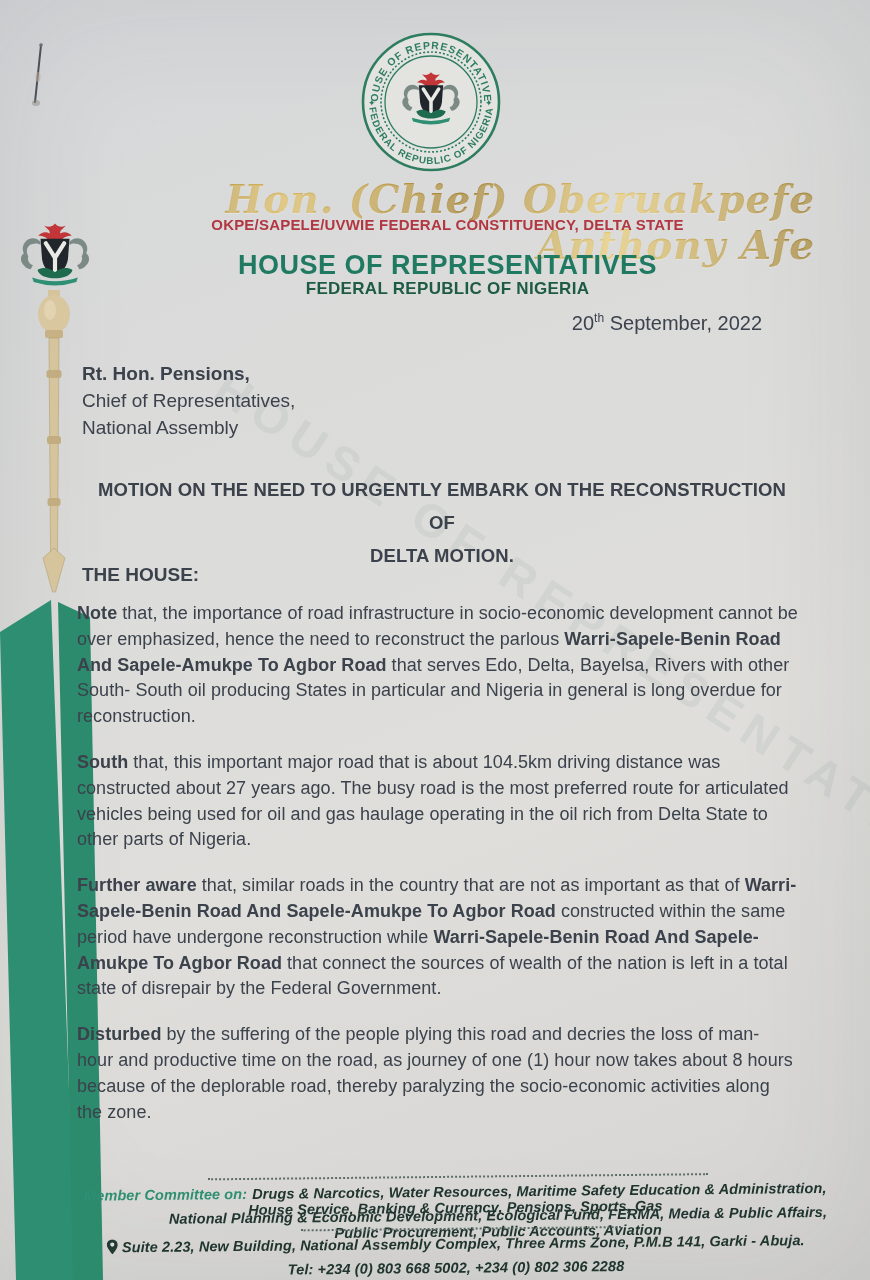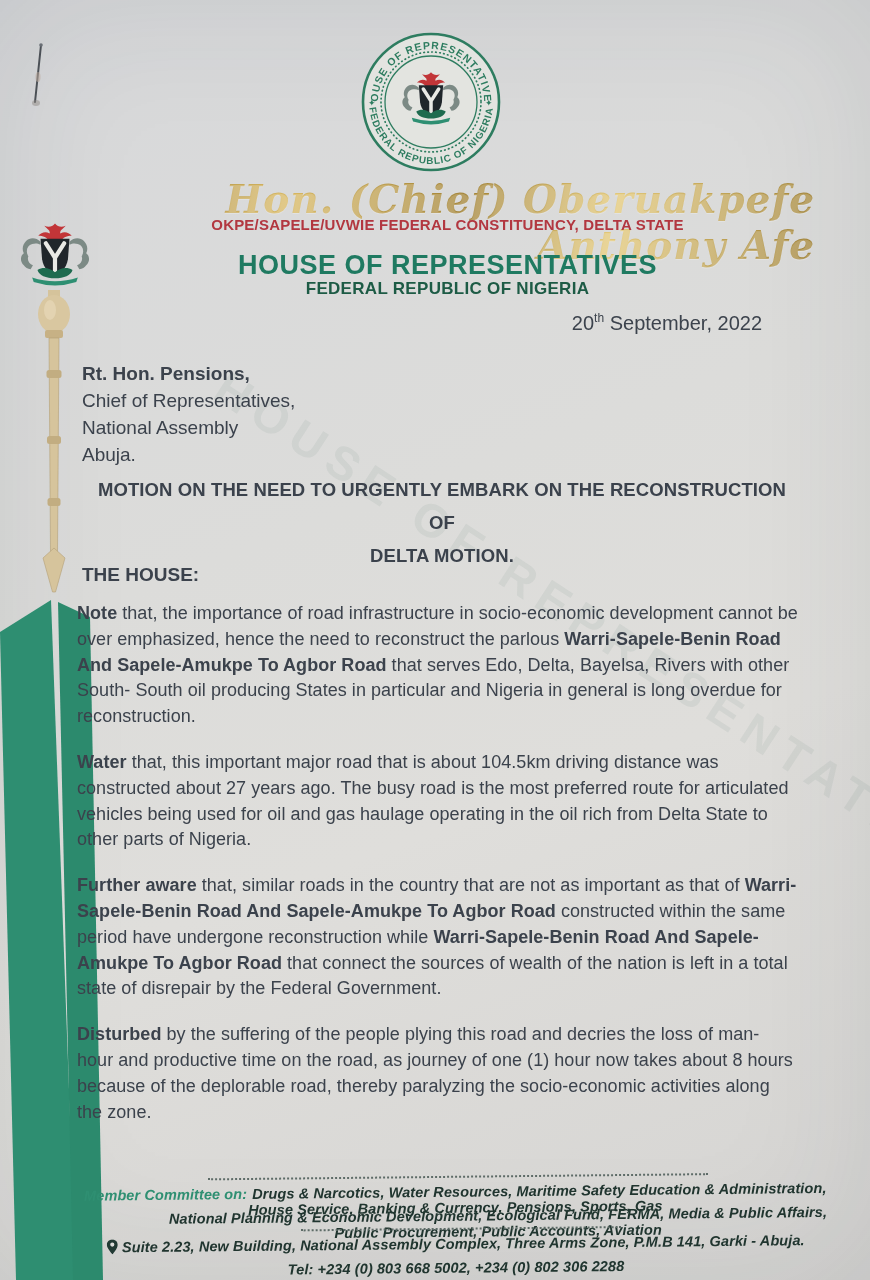--- a/index.html
+++ b/index.html
@@ -139,33 +139,32 @@
   <div id="country" class="abs hdr-center">FEDERAL REPUBLIC OF NIGERIA</div>
 
   <div id="letter-date" class="abs">
     <span>20</span><sup>th</sup><span> September, 2022</span>
   </div>
 
   <div id="recipient" class="abs">
       <div>Rt. Hon. Pensions,</div>
       <div>Chief of Representatives,</div>
       <div>National Assembly</div>
-      <div>Abuja.</div>
     </div>
 
   <div id="subject" class="abs">
       <div>MOTION ON THE NEED TO URGENTLY EMBARK ON THE RECONSTRUCTION OF</div>
       <div>DELTA MOTION.</div>
     </div>
 
   <div id="salutation" class="abs">THE HOUSE:</div>
 
   <div id="letter-body" class="abs">
       <p><span class="b">Note</span><span> that, the importance of road infrastructure in socio-economic development cannot be over emphasized, hence the need to reconstruct the parlous </span><span class="b">Warri-Sapele-Benin Road And Sapele-Amukpe To Agbor Road</span><span> that serves Edo, Delta, Bayelsa, Rivers with other South- South oil producing States in particular and Nigeria in general is long overdue for reconstruction.</span></p>
-      <p><span class="b">Water</span><span> that, this important major road that is about 104.5km driving distance was constructed about 27 years ago. The busy road is the most preferred route for articulated vehicles being used for oil and gas haulage operating in the oil rich from Delta State to other parts of Nigeria.</span></p>
+      <p><span class="b">South</span><span> that, this important major road that is about 104.5km driving distance was constructed about 27 years ago. The busy road is the most preferred route for articulated vehicles being used for oil and gas haulage operating in the oil rich from Delta State to other parts of Nigeria.</span></p>
       <p><span class="b">Further aware</span><span> that, similar roads in the country that are not as important as that of </span><span class="b">Warri-Sapele-Benin Road And Sapele-Amukpe To Agbor Road</span><span> constructed within the same period have undergone reconstruction while </span><span class="b">Warri-Sapele-Benin Road And Sapele-Amukpe To Agbor Road</span><span> that connect the sources of wealth of the nation is left in a total state of disrepair by the Federal Government.</span></p>
       <p><span class="b">Disturbed</span><span> by the suffering of the people plying this road and decries the loss of man- hour and productive time on the road, as journey of one (1) hour  now takes about 8 hours because of the deplorable road, thereby paralyzing the socio-economic activities along the zone.</span></p>
     </div>
 
   <div id="footer" class="abs">
     <div id="dot1" class="dotline"></div>
     <div id="fline1" class="fline">
       <span class="lbl">Member Committee on:</span><span>Drugs &amp; Narcotics, Water Resources, Maritime Safety Education &amp; Administration, House Service, Banking &amp; Currency, Pensions, Sports, Gas</span>
     </div>
     <div id="fline2" class="fline">National Planning &amp; Economic Development, Ecological Fund, FERMA, Media &amp; Public Affairs, Public Procurement, Public Accounts, Aviation</div>

